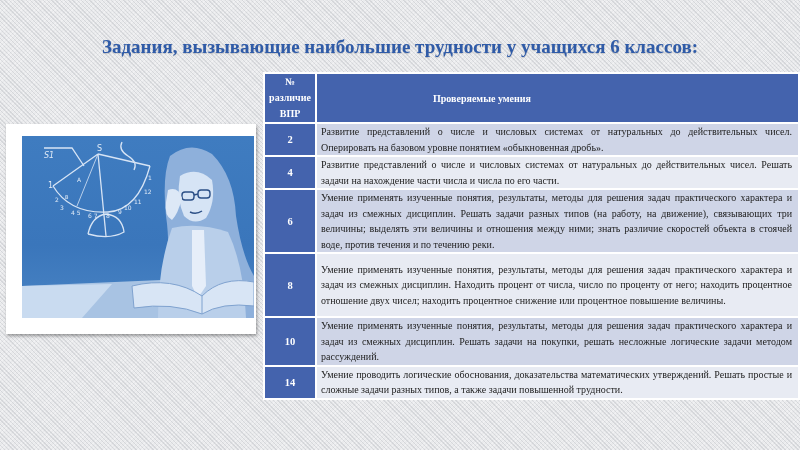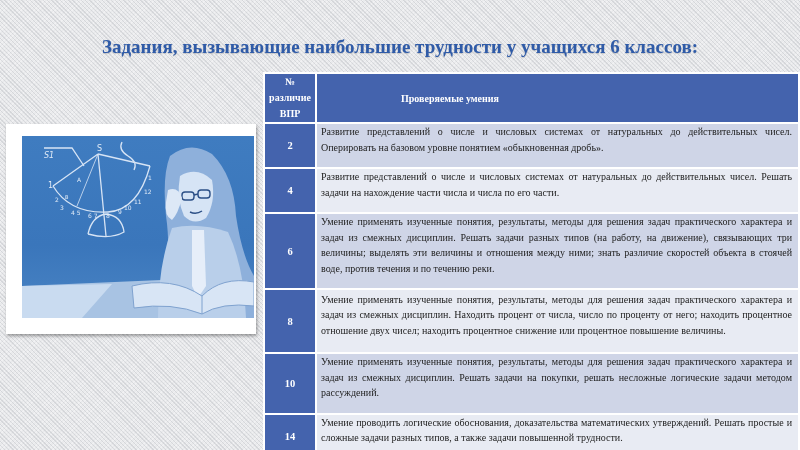--- a/index.html
+++ b/index.html
@@ -29,28 +29,28 @@
   .pic svg { position:absolute; left:0; top:0; }
   table.tbl {
     position:absolute; left:263px; top:72px; width:537px;
     border-collapse:collapse; font-family:"Liberation Serif", serif;
   }
   .tbl td, .tbl th { border:2px solid #ffffff; padding:0; }
   .tbl th {
     background:#4463ad; color:#ffffff; font-weight:bold; font-size:10px; height:48px;
   }
   .tbl th.numh { width:50px; line-height:16px; text-align:center; }
-  .tbl th.skillh { text-align:left; padding-left:84px; }
+  .tbl th.skillh { text-align:left; padding-left:116px; }
   .tbl td.num {
     background:#4463ad; color:#ffffff; font-weight:bold; font-size:10.5px;
     text-align:center; width:50px;
   }
   .tbl td.txt {
     color:#222222; font-size:10px; line-height:15.5px; text-align:justify;
-    padding:0 6px 12px 4px;
+    padding:0 6px 0 4px;
   }
   .tbl tr.odd td.txt { background:#cfd5e7; }
   .tbl tr.even td.txt { background:#e8ebf3; }
 </style>
 </head>
 <body>
 
 <div class="title">Задания, вызывающие наибольшие трудности у учащихся 6 классов:</div>
 
 <div class="frame">

